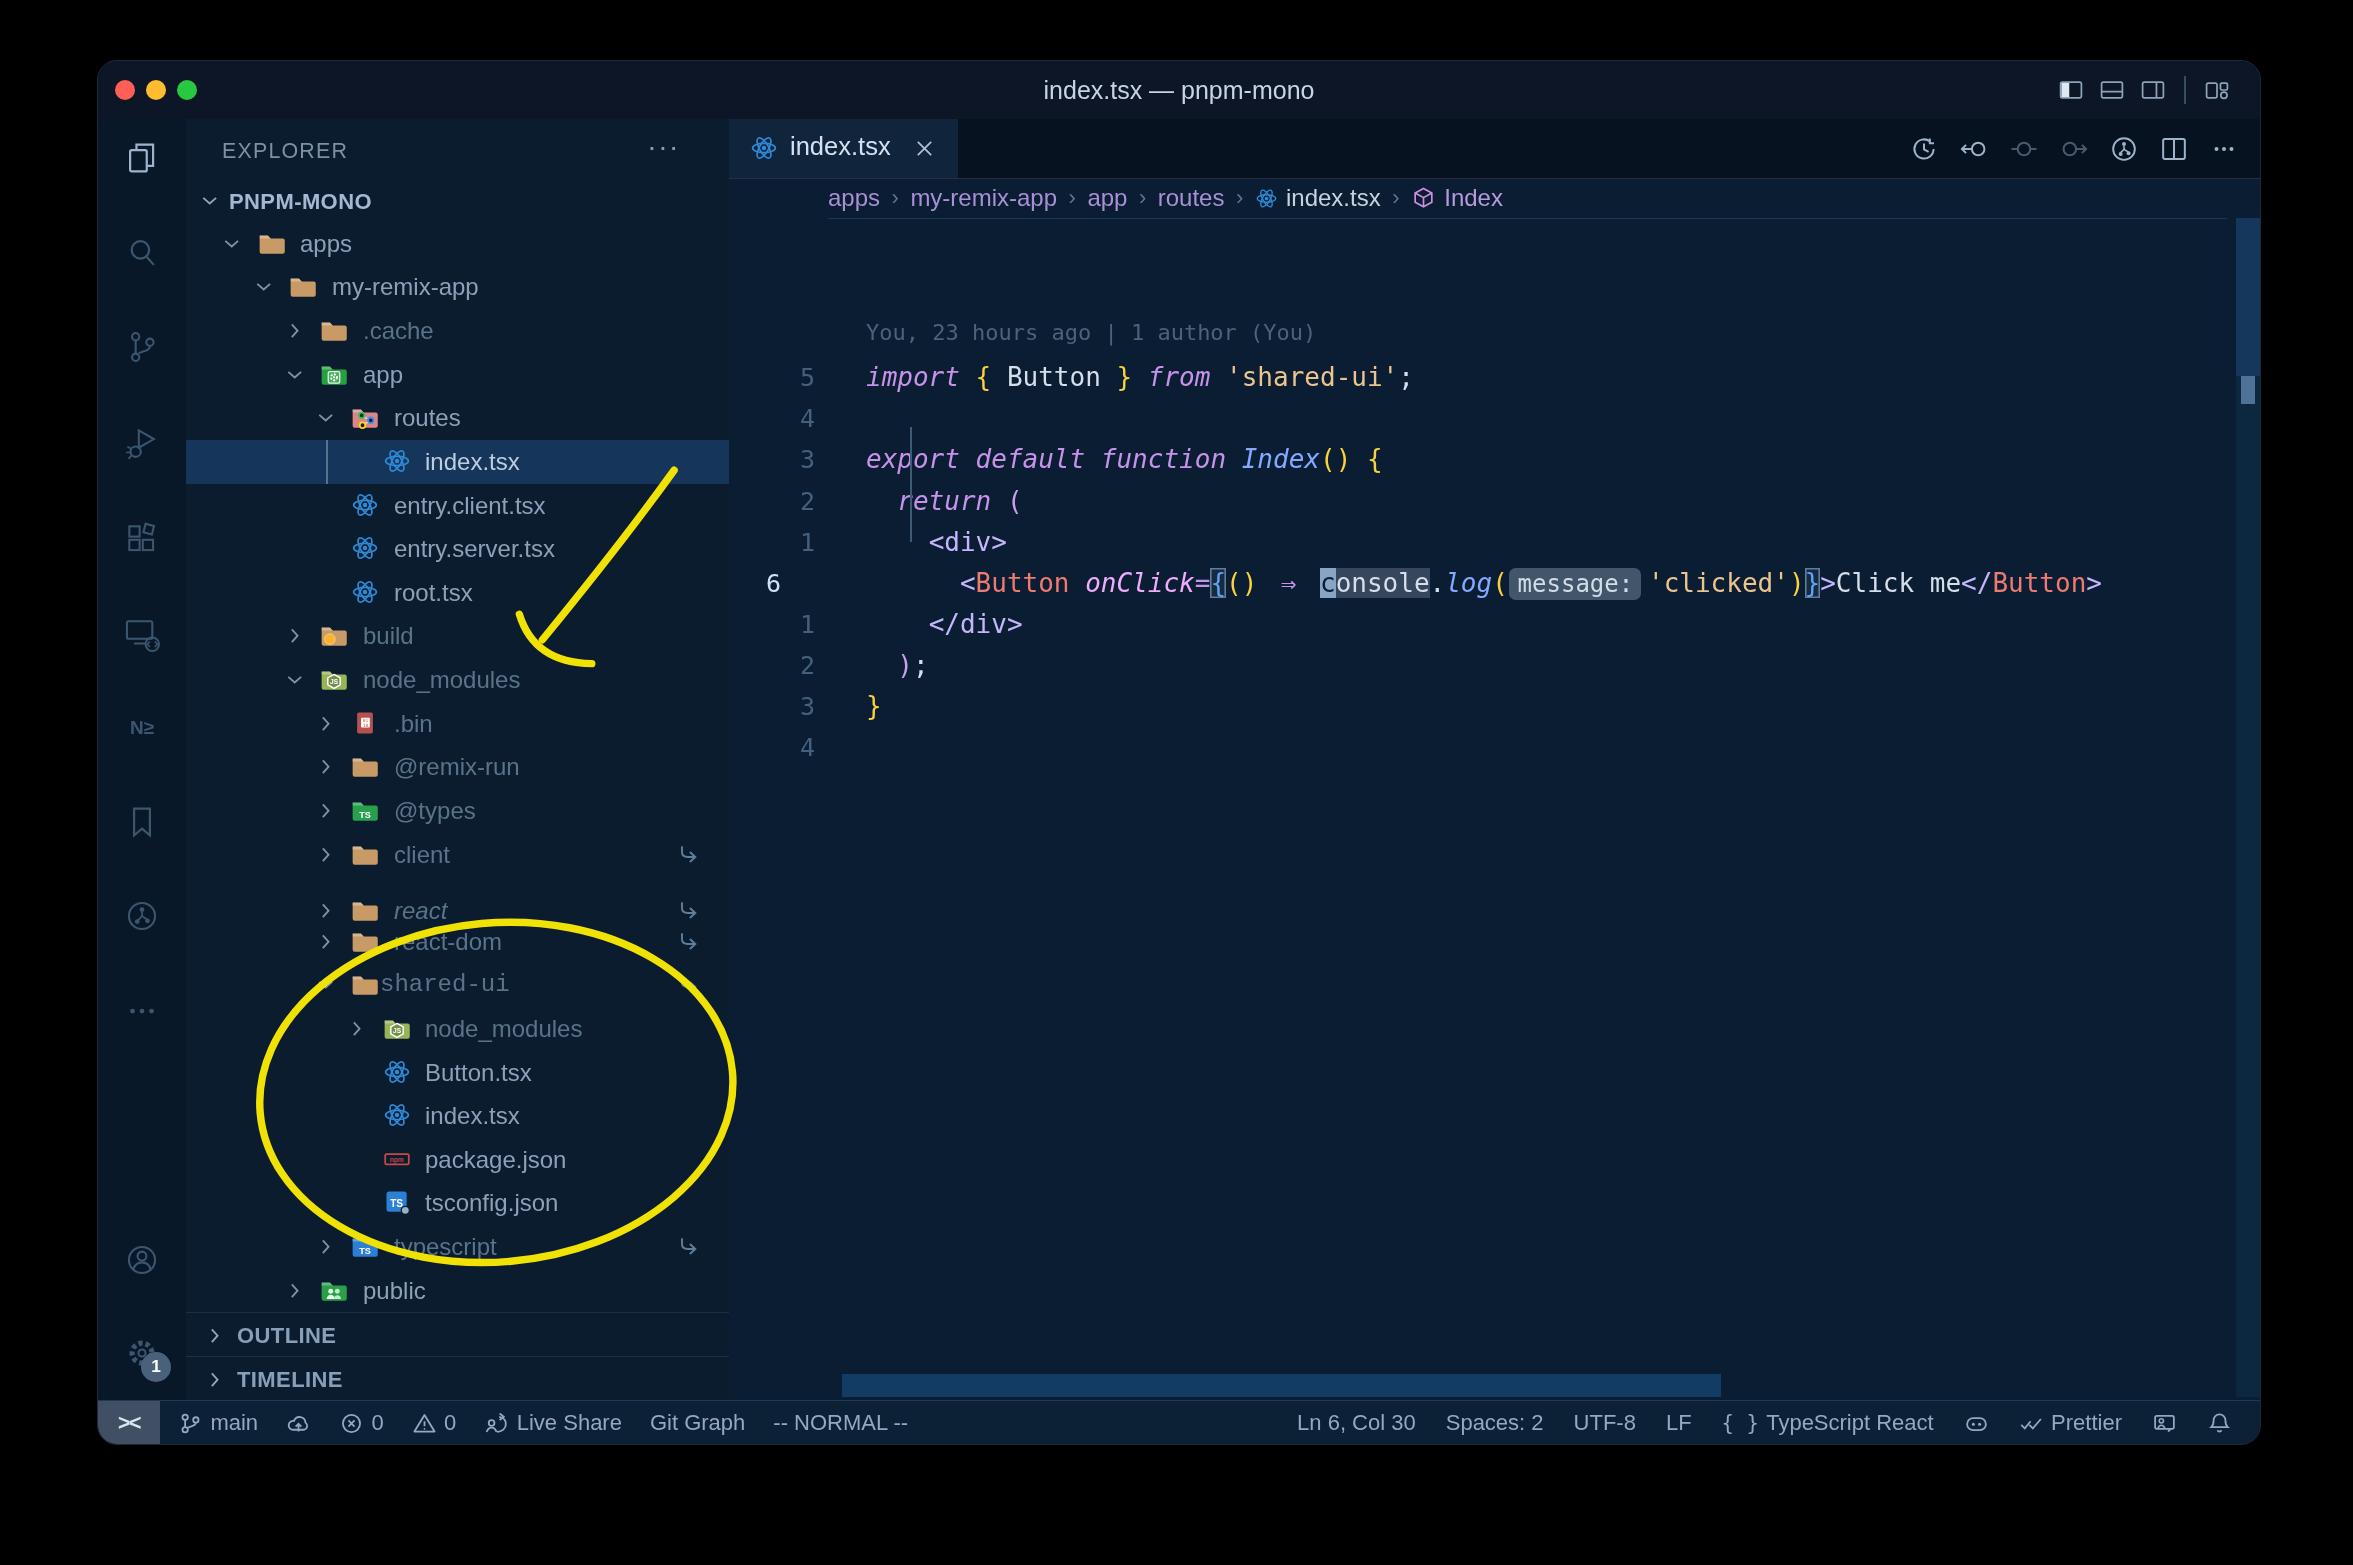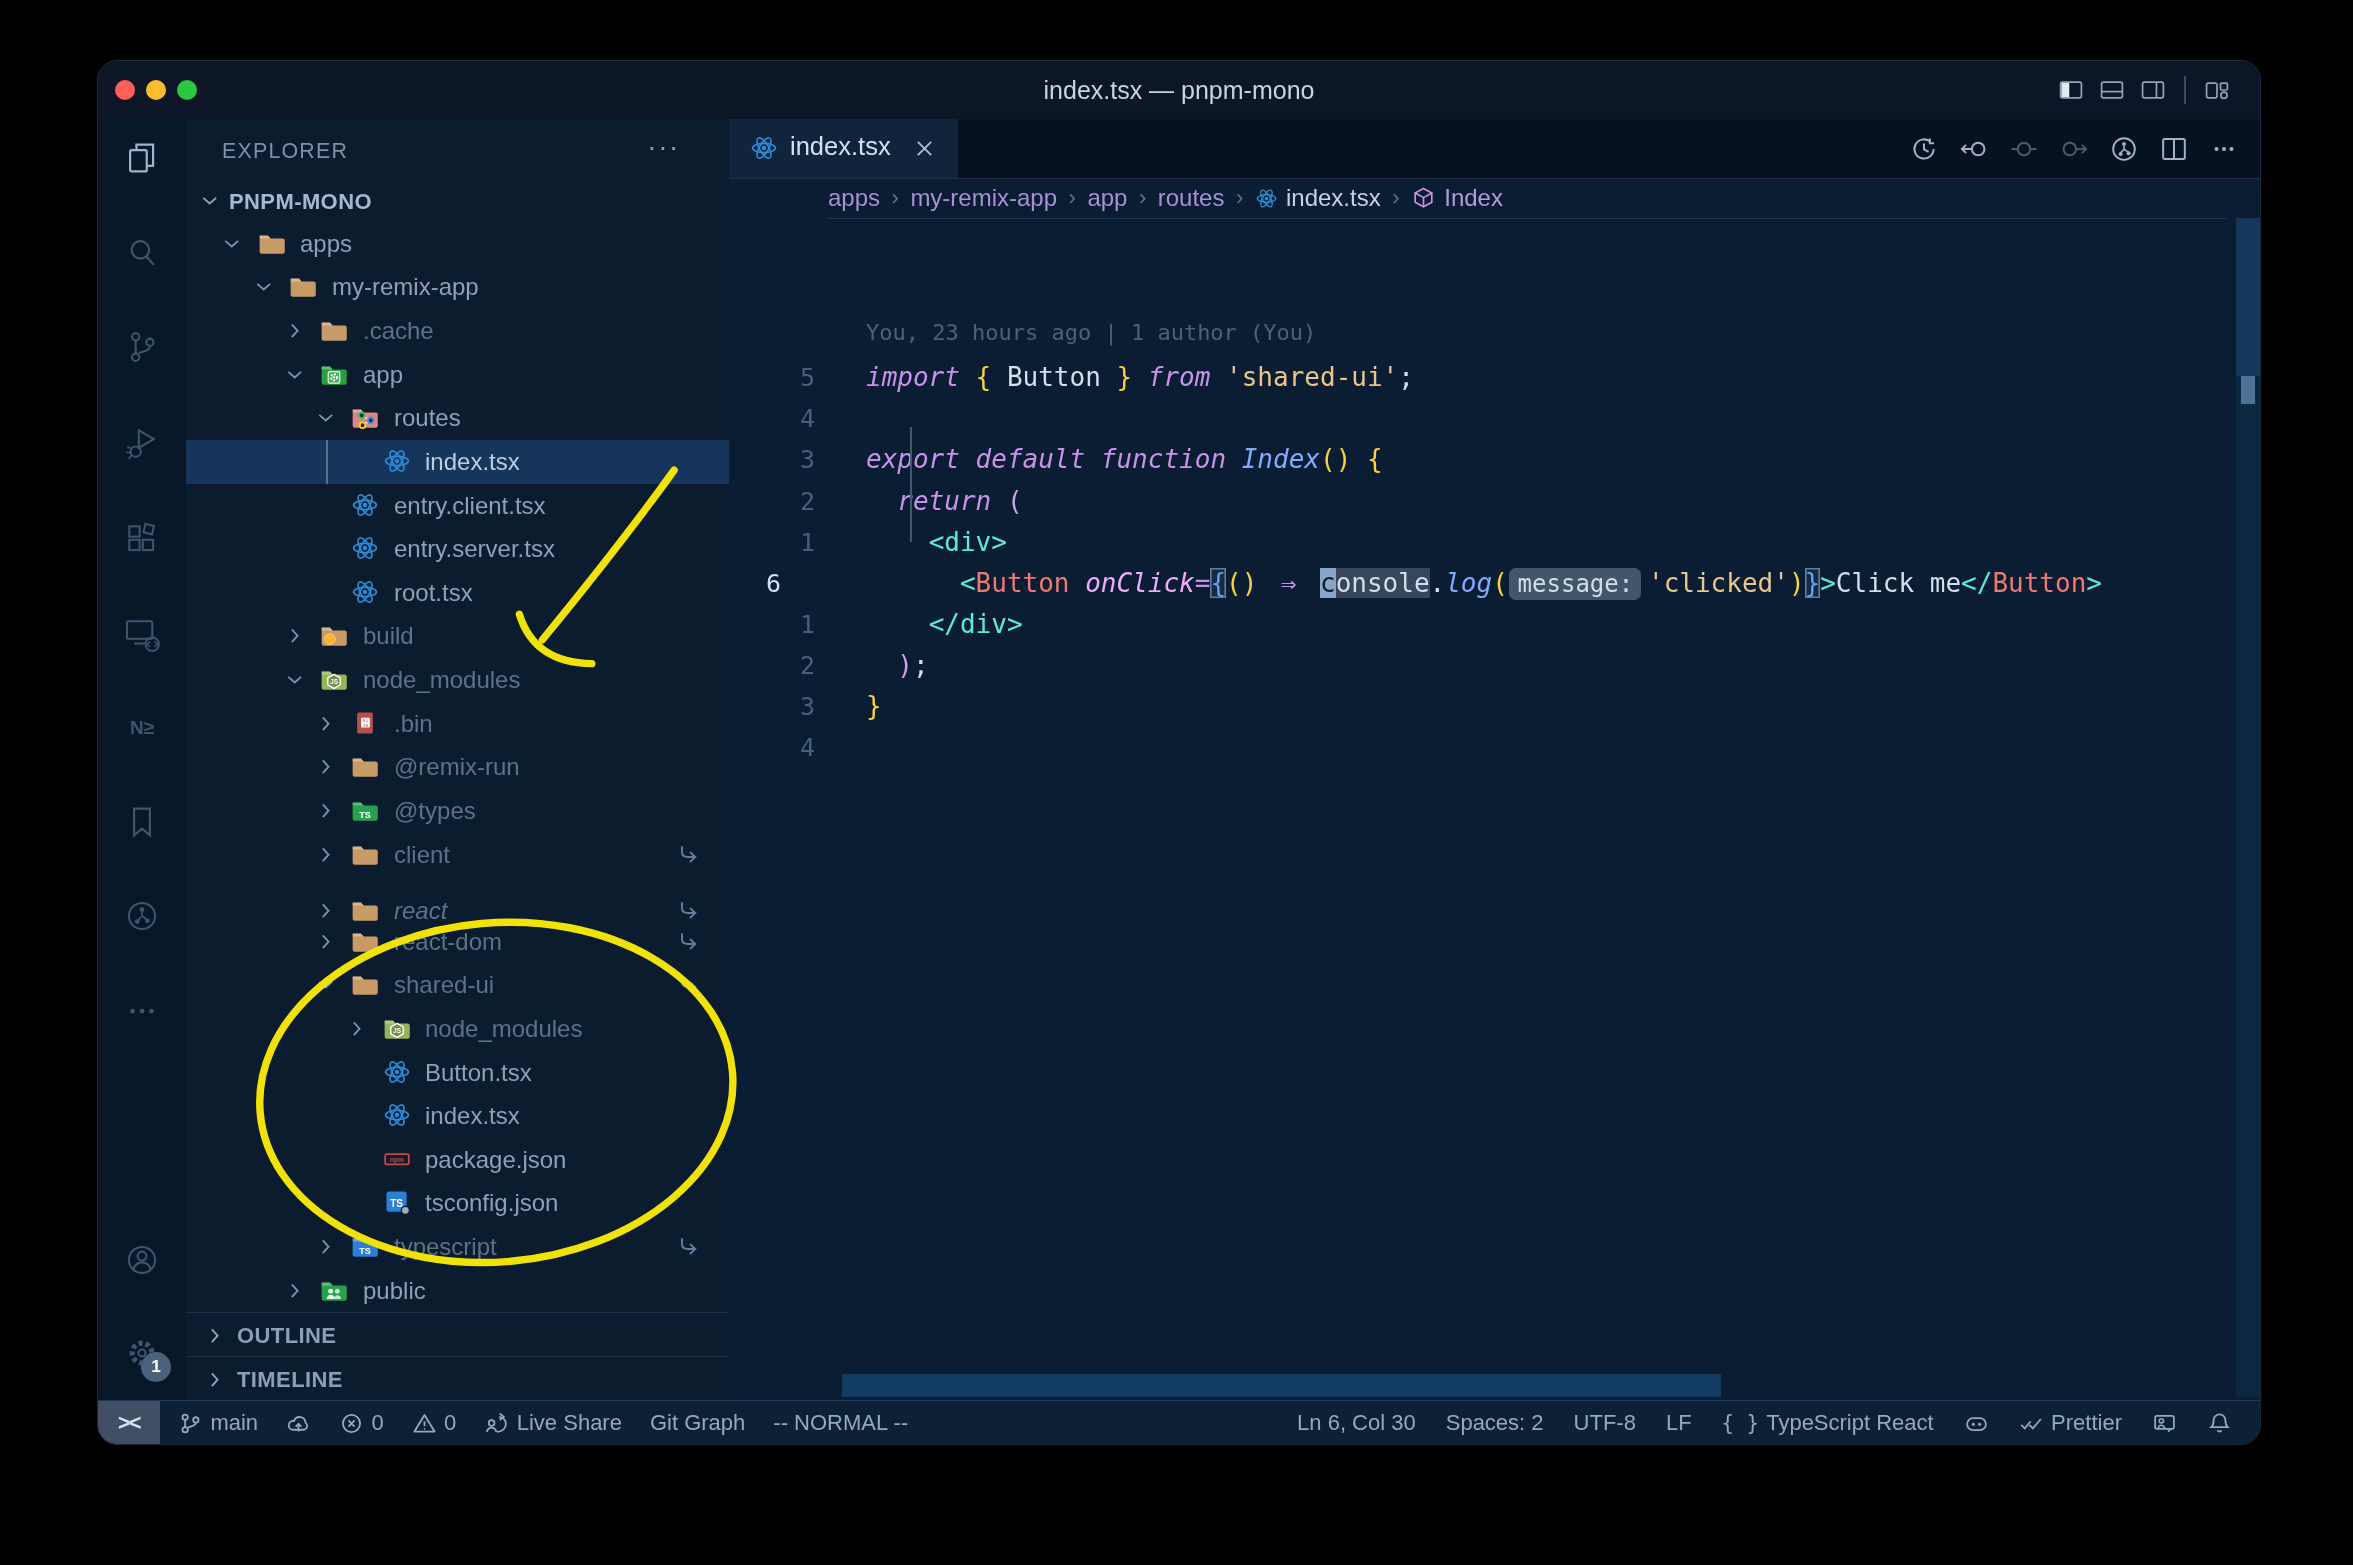--- a/index.html
+++ b/index.html
@@ -65,21 +65,21 @@
   .blame{position:absolute;left:137px;font-size:22px;color:#4a6378;white-space:pre;}
   .cl{position:absolute;left:0;width:1507px;height:41px;line-height:41px;white-space:pre;font-size:26px;}
   .lnum{position:absolute;left:0;width:86px;text-align:right;font-size:25px;color:#44607c;}
   .lnum.cur{left:37px;text-align:left;color:#cfe2f5;width:66px;}
   .ltext{position:absolute;left:137px;}
   .tk-kw{color:#c792ea;font-style:italic;}
   .tk-fn{color:#82aaff;font-style:italic;}
   .tk-gold{color:#fbd23d;}
   .tk-pink{color:#c9a1ea;}
   .tk-blue{color:#61a4f1;}
-  .tk-teal{color:#5eead4;}
+  .tk-teal{color:#c4b5fd;}
   .tk-comp{color:#ef7b70;}
   .tk-attr{color:#f0abfc;font-style:italic;}
   .tk-str{color:#ecc48d;}
   .tk-pl{color:#d6deeb;}
   .tk-hl{background:#36465c;color:#d6deeb;}
   .tk-cursor{background:#88a5c5;color:#0a1d33;}
   .matchbox{box-shadow:inset 0 0 0 1.6px #5f7e9c;background:rgba(95,126,156,.15);}
   .wide{display:inline-block;width:2ch;text-align:center;}
   .hint{background:#42566b;color:#d3dde8;border-radius:6.6px;padding:1.6px 8.2px;margin:0 6.6px 0 1.6px;font-size:24px;}
   .indent-guide{position:absolute;left:181px;top:308px;width:1.6px;height:115px;background:#3f5a75;}
@@ -438,21 +438,21 @@
               </svg></span>
           </div>
           <div class="trow" style="top: 844px;">
             <span class="t-chev" style="left: 129px;"><svg width="21.4" height="21.4" viewBox="0 0 30 30" fill="none" xmlns="http://www.w3.org/2000/svg">
                 <path d="M6 11l9 8 9-8" stroke="#7d93aa" stroke-width="2.6"></path>
               </svg></span>
             <span class="t-icon" style="left: 165px;"><svg width="28" height="28" viewBox="0 0 34 30" fill="none" xmlns="http://www.w3.org/2000/svg">
                 <path d="M2 6h10l3.5 3.5H30a2.5 2.5 0 0 1 2.5 2.5v13.5A2.5 2.5 0 0 1 30 28H4.5A2.5 2.5 0 0 1 2 25.5z" fill="#c89a66"></path>
                 <path d="M2 6h10l3.5 3.5H2z" fill="rgba(255,255,255,.28)"></path>
               </svg></span>
-            <span class="t-label dim" style="left: 208px;">shared-ui</span>
+            <span class="t-label dim" style="left: 194px; font-family: Liberation Mono, monospace;">shared-ui</span>
             <span class="t-sym"><svg width="25" height="25" viewBox="0 0 30 30" fill="none" xmlns="http://www.w3.org/2000/svg">
                 <path d="M6 5v7c0 4 2.5 6 7 6h8" stroke="#5f7e9c" stroke-width="2.3"></path>
                 <path d="M15.5 12l6.5 6-6.5 6" stroke="#5f7e9c" stroke-width="2.3"></path>
               </svg></span>
           </div>
           <div class="trow" style="top: 888px;">
             <span class="t-chev" style="left: 160px;"><svg width="21.4" height="21.4" viewBox="0 0 30 30" fill="none" xmlns="http://www.w3.org/2000/svg">
                 <path d="M11 6l8 9-8 9" stroke="#7d93aa" stroke-width="2.6"></path>
               </svg></span>
             <span class="t-icon" style="left: 197px;"><svg width="28" height="28" viewBox="0 0 34 30" fill="none" xmlns="http://www.w3.org/2000/svg">

